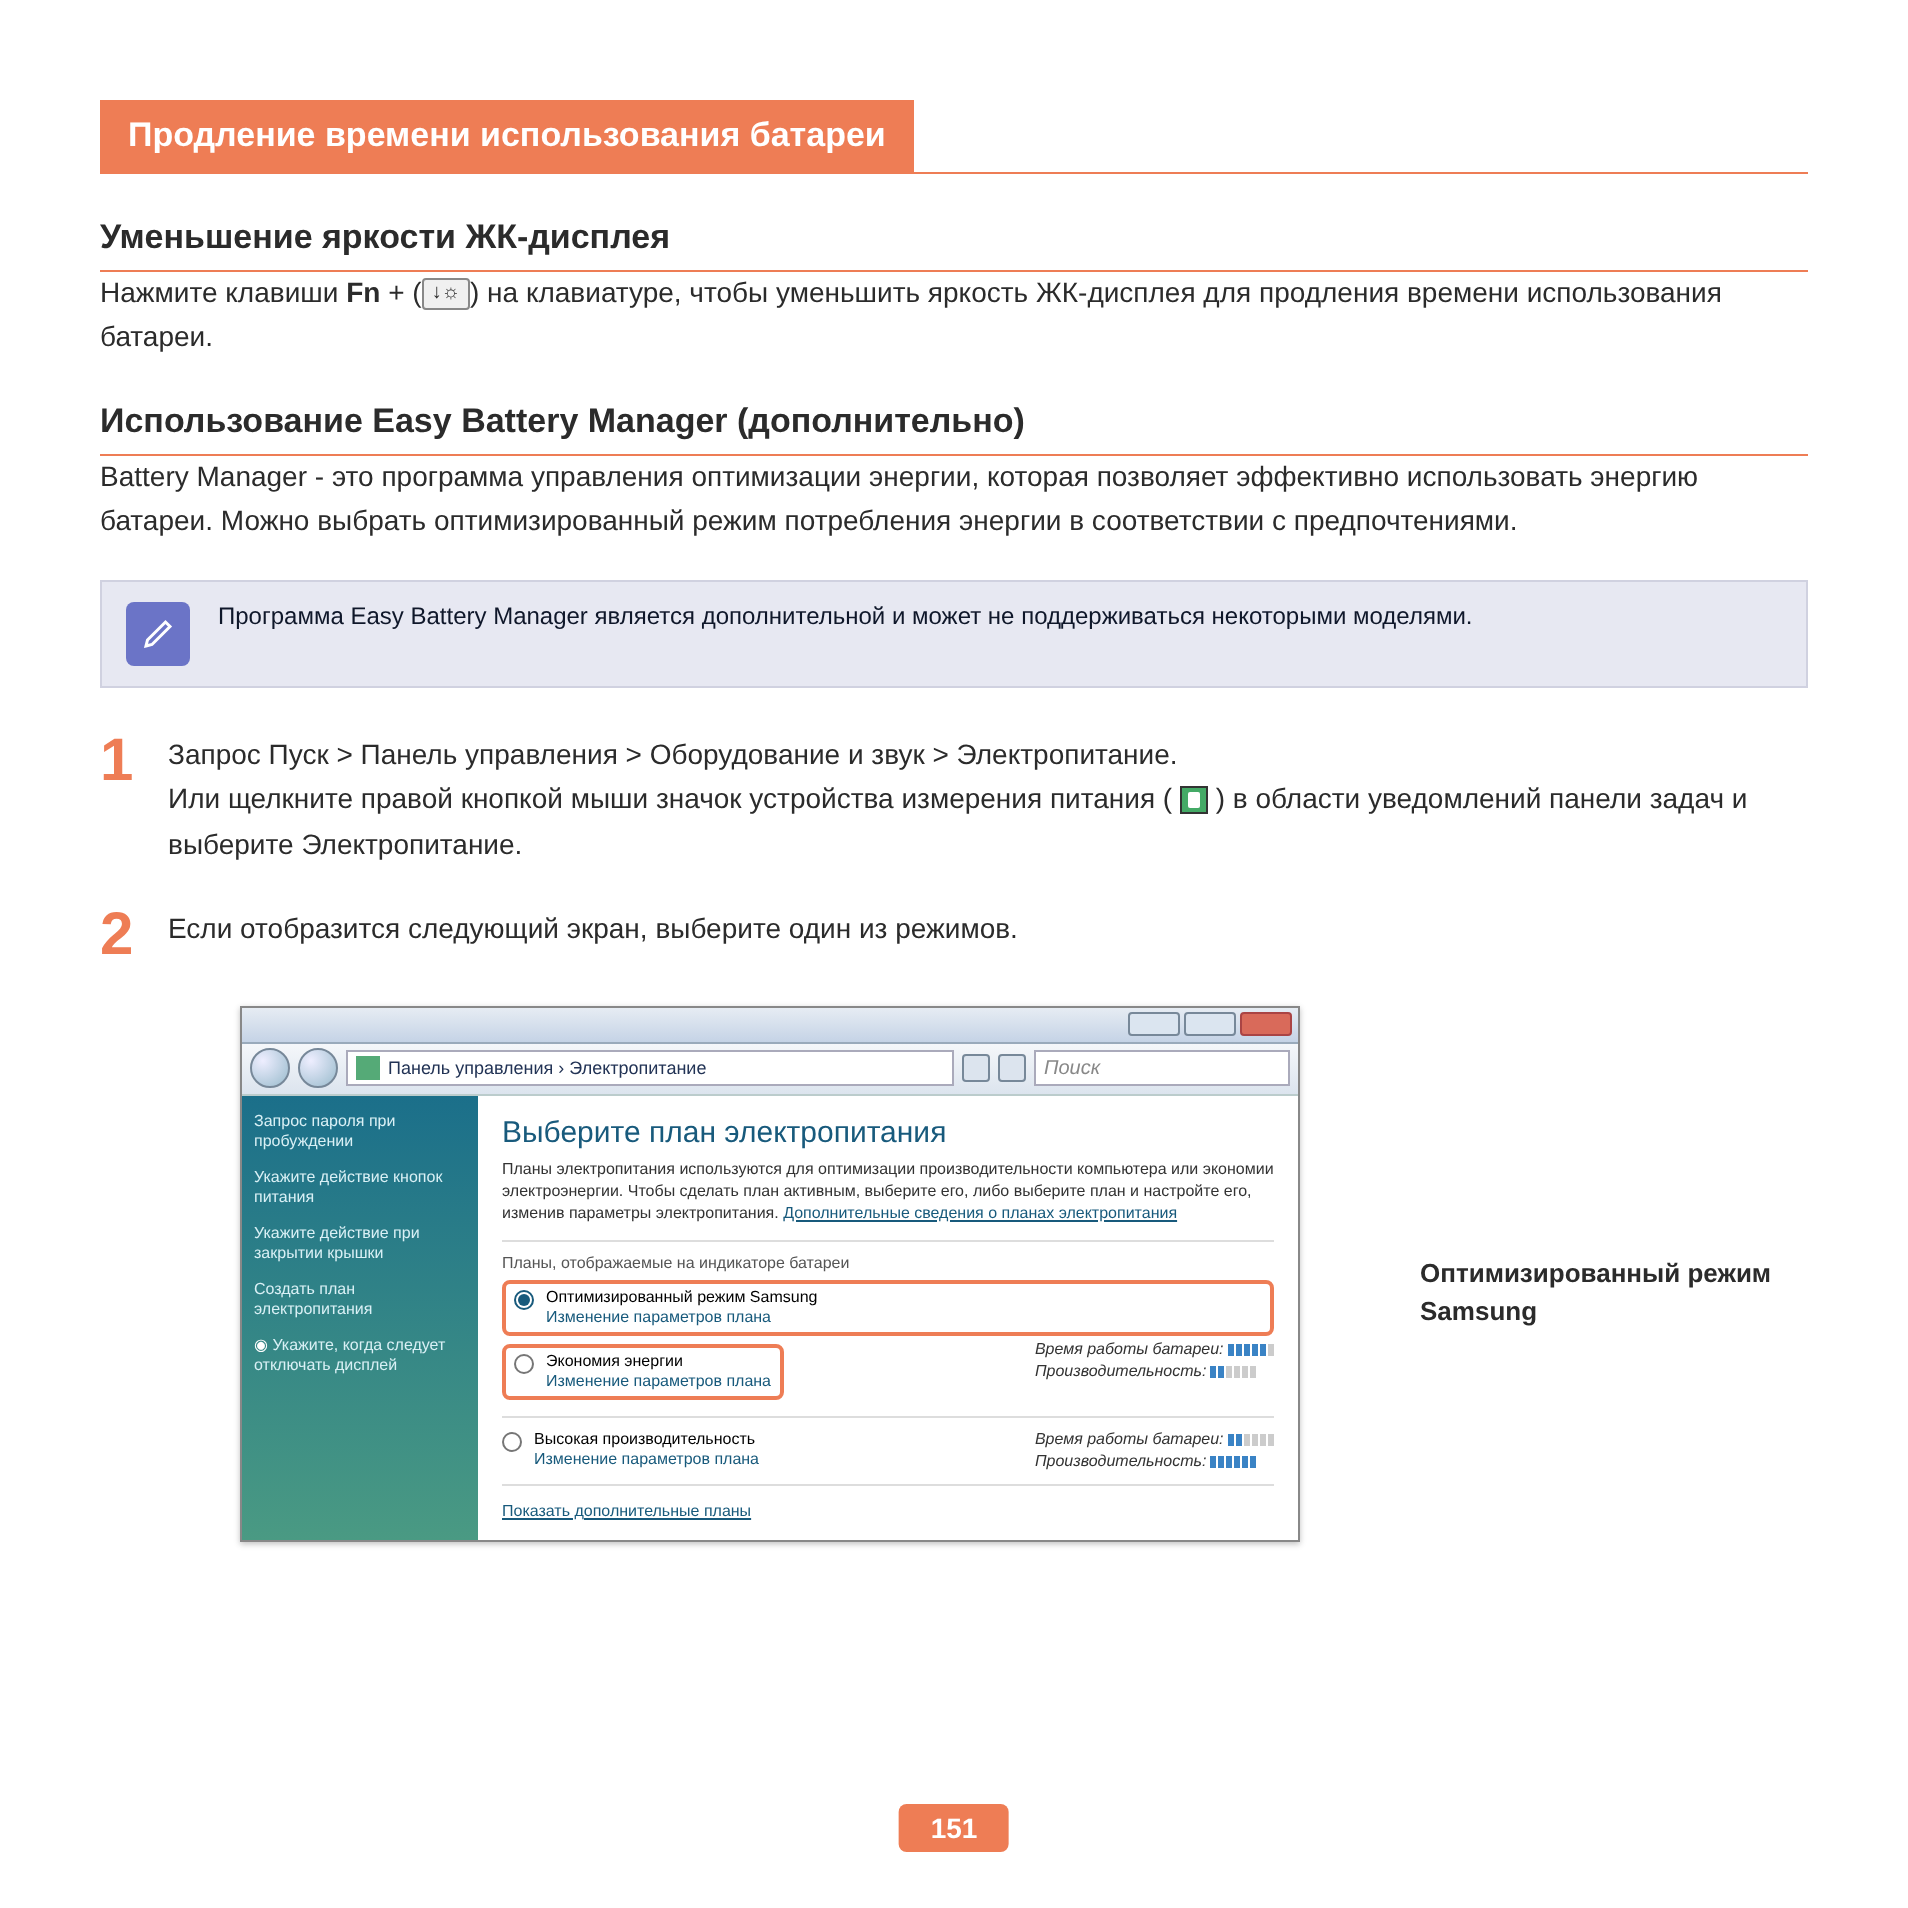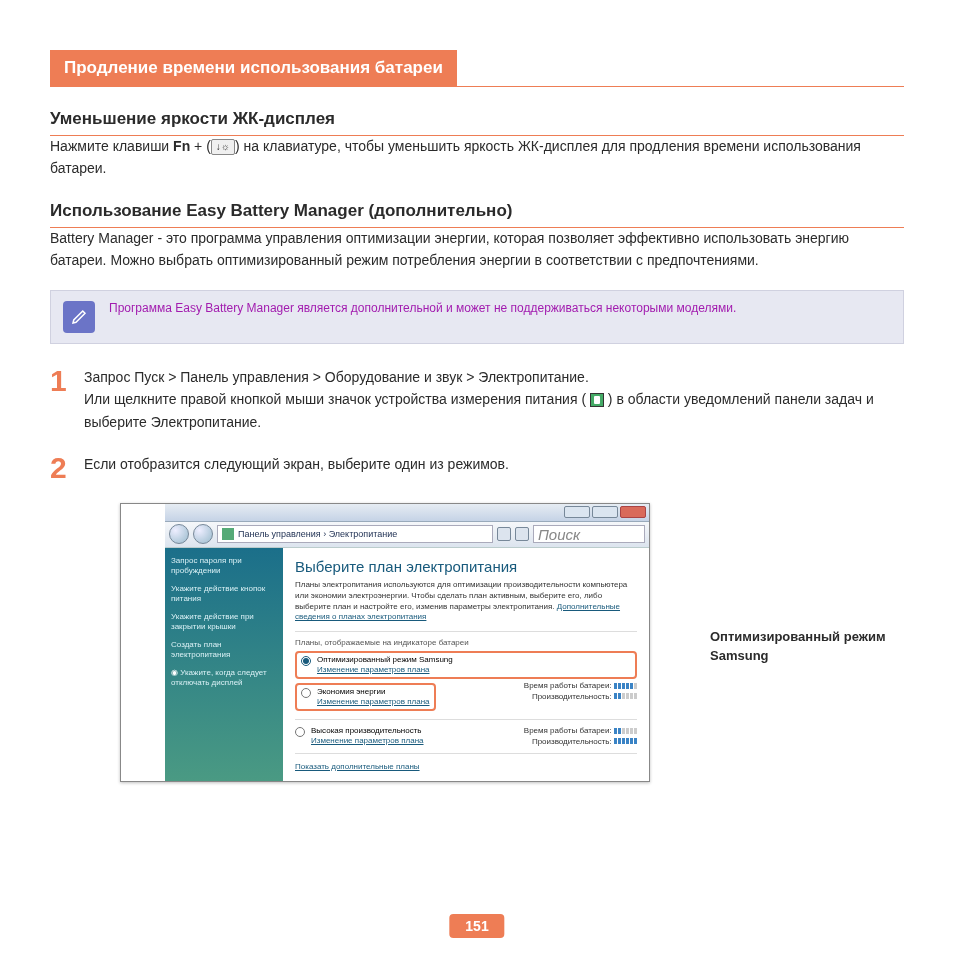--- a/index.html
+++ b/index.html
@@ -45,21 +45,21 @@
     vertical-align: middle;
   }
   .note-box {
     display: flex;
     align-items: flex-start;
     background: #e7e8f2;
     border: 1px solid #d0d1e0;
     padding: 10px 12px;
     margin: 18px 0 22px 0;
     font-size: 12px;
-    color: #a21caf;
+    color: #0f172a;
   }
   .note-icon {
     width: 32px; height: 32px;
     background: #6b74c7;
     border-radius: 4px;
     color: #fff;
     display: flex; align-items: center; justify-content: center;
     margin-right: 14px;
     flex-shrink: 0;
   }
@@ -76,81 +76,80 @@
   .tray-icon::after { content: ""; position: absolute; inset: 2px 3px; background: #fff; border-radius: 1px; }
 
   .screenshot-row { display: flex; align-items: flex-start; margin-left: 70px; }
   .win {
     width: 530px;
     border: 1px solid #888;
     box-shadow: 0 1px 3px rgba(0,0,0,0.25);
     font-size: 9px;
     background: #fff;
     flex-shrink: 0;
-    padding-left: 44px;
   }
   .win-caption {
     height: 18px;
     background: linear-gradient(#e6ecf3, #c5d3e6);
     border-bottom: 1px solid #9ab;
     display: flex; justify-content: flex-end; align-items: center; padding: 0 3px; gap: 2px;
   }
   .win-btn { width: 26px; height: 12px; border: 1px solid #789; border-radius: 2px; background: #dbe5f0; }
   .win-btn.close { background: #d96a5a; border-color: #a44; }
   .win-toolbar {
     height: 26px;
     background: linear-gradient(#f5f7fa, #dce4ee);
     border-bottom: 1px solid #bcc;
     display: flex; align-items: center; padding: 0 4px; gap: 4px;
   }
   .nav-btn { width: 20px; height: 20px; border-radius: 50%; background: radial-gradient(circle at 30% 30%, #eef, #9bc); border: 1px solid #789; }
   .addr-bar { flex: 1; height: 18px; background: #fff; border: 1px solid #aab; display: flex; align-items: center; padding: 0 4px; font-size: 9px; color: #235; }
   .addr-icon { width: 12px; height: 12px; background: #5a7; margin-right: 4px; }
-  .search-bar { width: 112px; height: 18px; background: #fff; border: 1px solid #aab; padding: 0 4px; color: #888; font-style: italic; font-size: 15px; display: flex; align-items: center; }
+  .search-bar { width: 128px; height: 18px; background: #fff; border: 1px solid #aab; padding: 0 4px; color: #888; font-style: italic; font-size: 10px; display: flex; align-items: center; }
   .refresh { width: 14px; height: 14px; border: 1px solid #789; background: #dce4ee; border-radius: 2px; }
 
   .win-body { display: flex; }
   .sidebar {
     width: 118px;
     background: linear-gradient(#1b6f8a, #4a9a83);
     padding: 8px 6px;
     color: #d9f0f5;
   }
   .sidebar-link { font-size: 8px; line-height: 1.25; margin-bottom: 8px; cursor: pointer; }
   .sidebar-link.selected::before { content: "◉ "; color: #fff; }
   .main-pane { flex: 1; background: #fff; padding: 10px 12px; }
   .main-title { color: #185a7c; font-size: 15px; margin-bottom: 5px; }
   .main-desc { font-size: 8px; color: #333; line-height: 1.35; margin-bottom: 8px; }
   .main-desc .link { color: #185a7c; text-decoration: underline; }
   .section-label { font-size: 8px; color: #555; margin: 6px 0 4px 0; }
   .plan-row { display: flex; align-items: flex-start; gap: 6px; margin: 2px 0; }
   .plan-row.boxed { border: 2px solid #ee7d55; border-radius: 4px; padding: 2px 4px; }
   .plan-row input[type=radio] { accent-color: #185a7c; width: 10px; height: 10px; margin-top: 1px; }
   .plan-text { font-size: 8px; line-height: 1.25; }
-  .plan-text .chg { color: #185a7c; text-decoration: underline; }
-  .meters { font-size: 8px; color: #333; margin-left: auto; text-align: right; line-height: 1.3; }
+  .plan-text .chg { color: #185a7c; }
+  .meters { font-size: 8px; color: #333; margin-left: auto; text-align: left; line-height: 1.3; font-style: italic; }
   .meter-bar { display: inline-flex; gap: 1px; vertical-align: middle; }
   .meter-bar span { width: 3px; height: 6px; background: #ccc; display: inline-block; }
   .meter-bar span.on { background: #3a83c5; }
   .hr-thin { border: none; border-top: 1px solid #ddd; margin: 6px 0; }
   .show-more { font-size: 8px; color: #185a7c; text-decoration: underline; display: block; margin-top: 8px; }
 
   .callouts {
     margin-left: 60px;
     font-size: 13px;
     font-weight: bold;
     color: #2b2b2b;
     line-height: 1.45;
     padding-top: 125px;
   }
   .callouts div + div { margin-top: 16px; }
 
   .page-number {
     position: absolute;
-    bottom: 16px;
+    bottom: 28px;
     left: 50%;
     transform: translateX(-50%);
     background: #ee7d55;
     color: #fff;
     font-size: 14px;
     padding: 4px 16px;
     border-radius: 4px;
     font-weight: bold;
   }
 </style>

